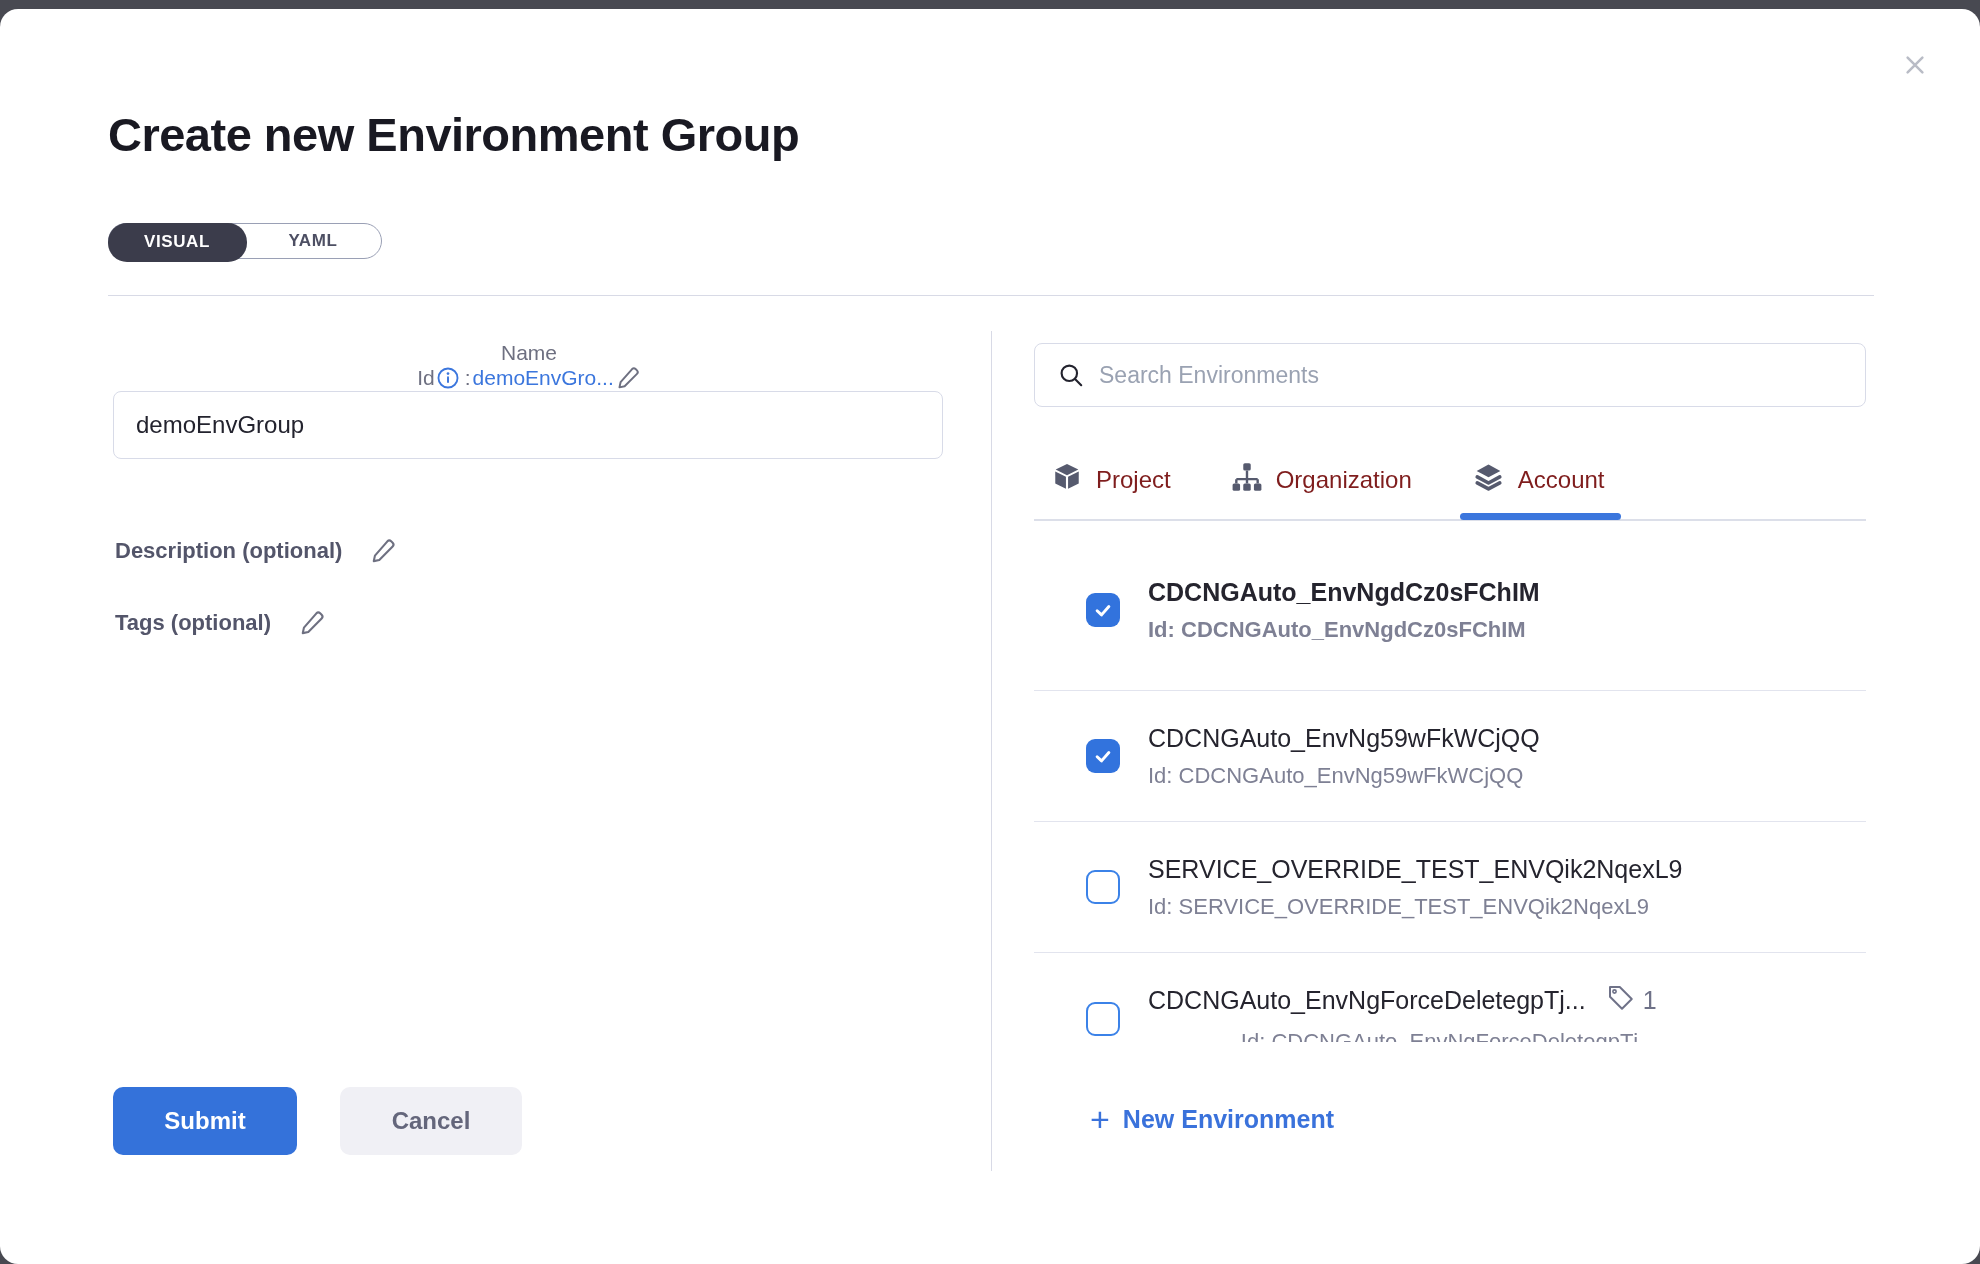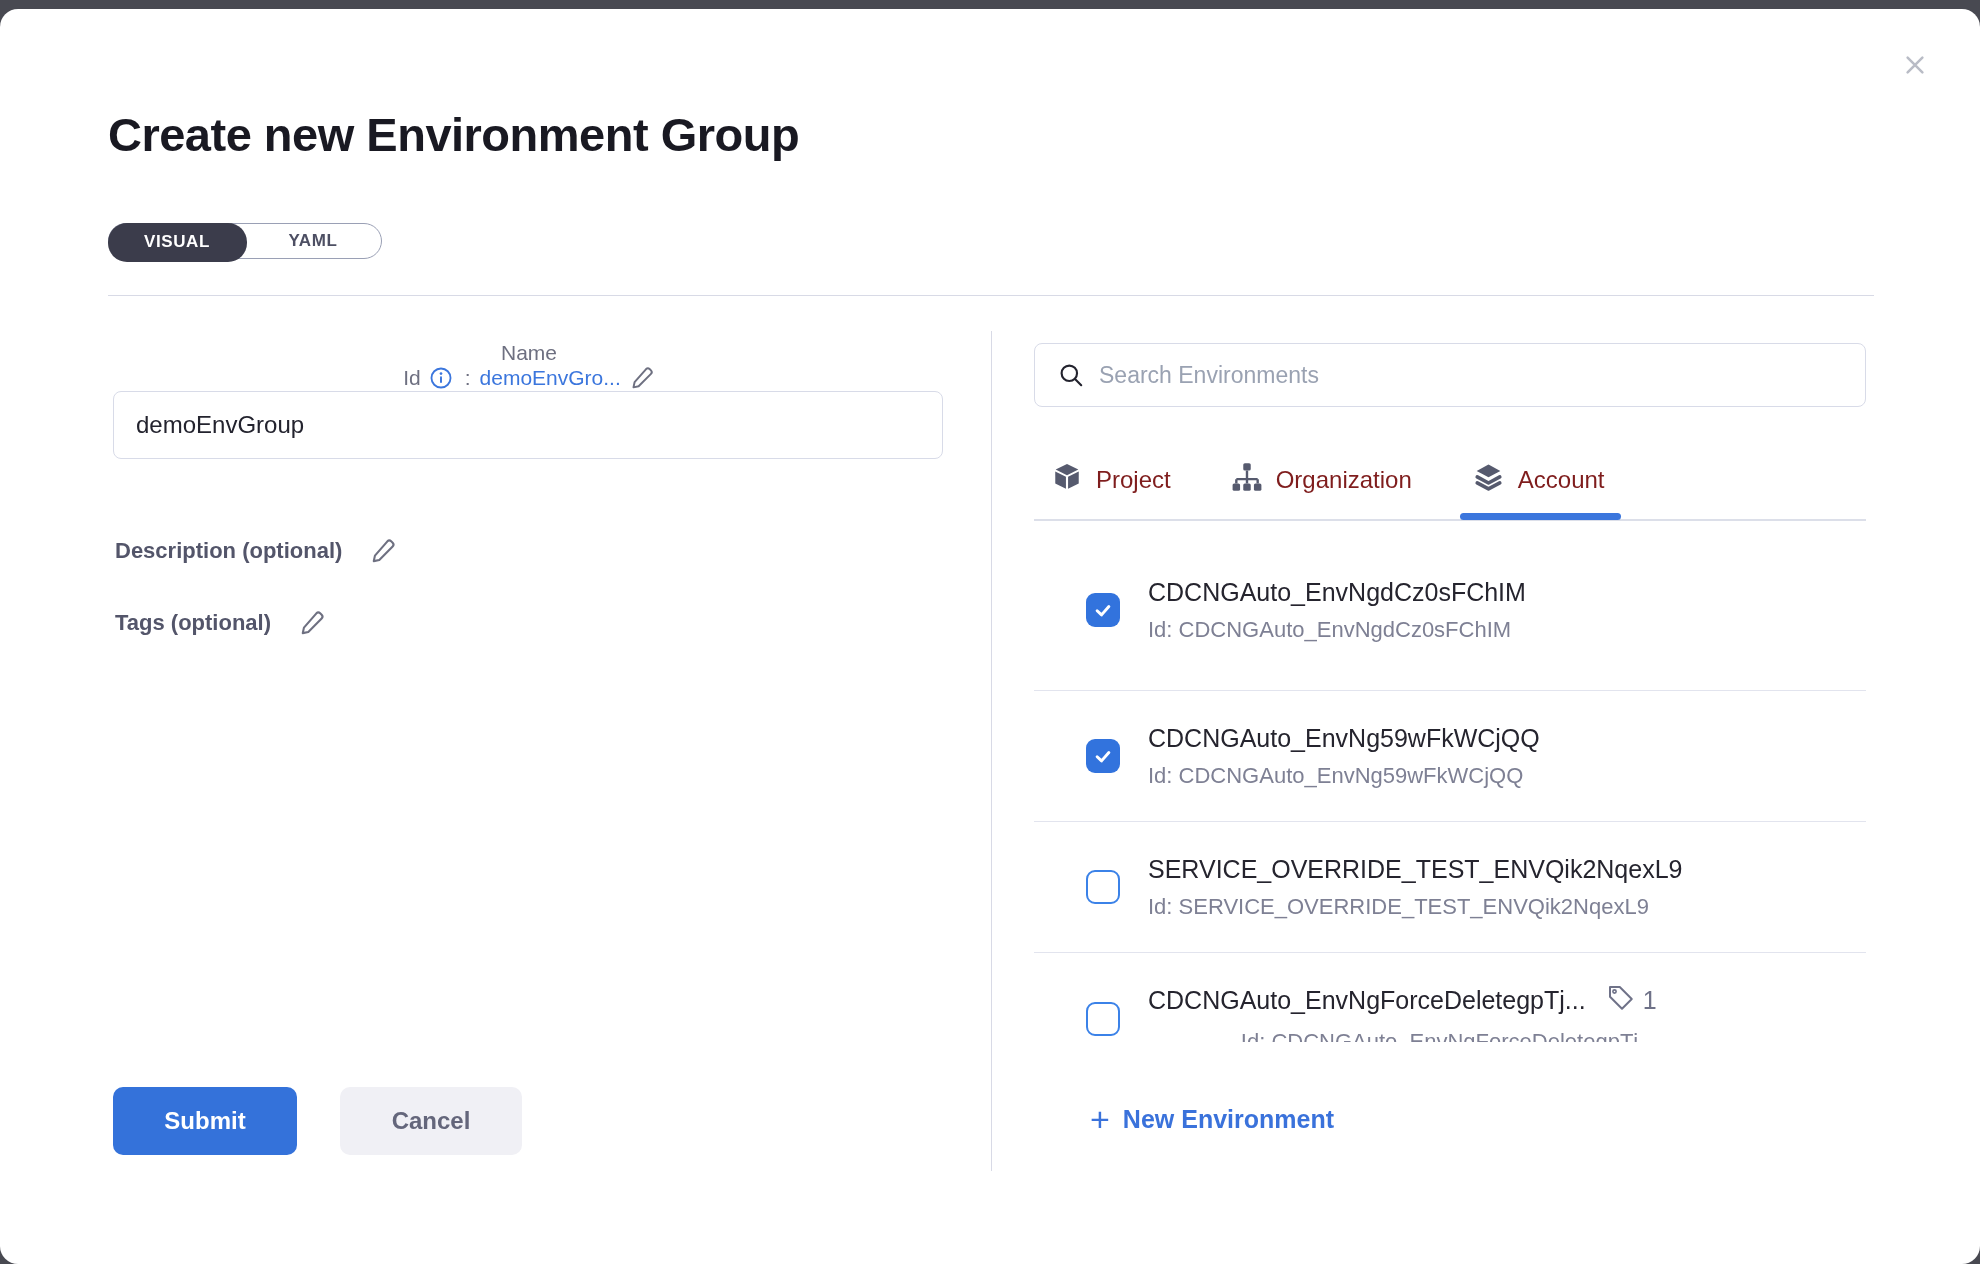--- a/index.html
+++ b/index.html
@@ -21,21 +21,21 @@
   .mode-toggle { position:absolute; left:108px; top:214px; width:274px; height:36px; border:1.5px solid #9aa0b5; border-radius:18px; background:#fff; display:flex; }
   .mode-seg { flex:1; display:flex; align-items:center; justify-content:center; font-size:17px; font-weight:700; letter-spacing:0.6px; color:#4d4f63; cursor:pointer; }
   .mode-seg.selected { position:absolute; left:-1.5px; top:-1.5px; width:139px; height:39px; background:#3b3c4b; color:#ffffff; border-radius:19px; }
   .mode-seg.yaml { position:absolute; right:0; top:0; width:136px; height:33px; }
   
   .hdivider { position:absolute; left:108px; top:286px; width:1766px; height:1px; background:#d8dae6; }
   .vdivider { position:absolute; left:991px; top:322px; width:1px; height:840px; background:#d8dae6; }
   
   .name-row { position:absolute; left:115px; top:332px; width:828px; display:flex; align-items:center; justify-content:space-between;flex-direction:column; }
   .name-label { font-size:21px; color:#6e7081; }
-  .id-group { display:flex; align-items:center; gap:9px; }
+  .id-group { display:flex; align-items:center; gap:2px; }
   .id-label { font-size:21px; color:#6e7081; }
   .id-colon { font-size:21px; color:#6e7081; margin-left:4px; }
   .id-value { font-size:21px; color:#3b76dd; cursor:pointer; }
   .icon-btn { display:flex; align-items:center; cursor:pointer; }
   .name-input { position:absolute; left:113px; top:382px; width:830px; height:68px; border:1px solid #d8dbe8; border-radius:8px; font-size:24px; color:#23232e; padding:0 22px; font-family:"Liberation Sans","DejaVu Sans",sans-serif; outline:none; background:#fff; }
   .opt-row { position:absolute; left:115px; display:flex; align-items:center; gap:28px; }
   .opt-row.desc { top:528px; }
   .opt-row.tags { top:600px; }
   .opt-label { font-size:22px; font-weight:700; color:#53556a; }
   
@@ -46,21 +46,21 @@
   .search-box { position:absolute; left:1034px; top:334px; width:832px; height:64px; border:1px solid #d8dbe8; border-radius:8px; background:#fff; }
   .search-box svg { position:absolute; left:22px; top:17px; }
   .search-input { position:absolute; left:64px; top:1px; width:750px; height:60px; border:none; outline:none; font-size:23px; color:#23232e; font-family:"Liberation Sans","DejaVu Sans",sans-serif; }
   .search-input::placeholder { color:#9aa2b2; }
   .scope-tabs { position:absolute; left:1034px; top:432px; width:832px; height:80px; display:flex; align-items:center; gap:60px; padding-left:17px; border-bottom:2px solid #dcdfe9; }
   .tab { display:flex; align-items:center; gap:13px; font-size:24px; color:#7f1d1d; cursor:pointer; position:relative; }
   .tab.active::after { content:''; position:absolute; left:-12px; right:-16px; bottom:-20px; height:7px; border-radius:4px; background:#3b76dd; }
   
   .env-list { position:absolute; left:1034px; top:521px; width:832px; height:512px; overflow:hidden; }
   .env-row { height:131px; display:flex; align-items:center; padding-left:52px; border-bottom:1px solid #e2e4ee; }
-  .env-row:first-child { height:161px; }
+  .env-row:first-child { height:161px;font-weight:bold; }
   .env-row:last-child { border-bottom:none;text-align:right; }
   .checkbox { width:34px; height:34px; border-radius:9px; flex:0 0 auto; display:flex; align-items:center; justify-content:center; cursor:pointer; }
   .checkbox.checked { background:#3273dd; }
   .checkbox.unchecked { background:#fff; border:2.5px solid #3b82e8; }
   .env-text { margin-left:28px; display:flex; flex-direction:column; gap:10px; }
   .env-title-row { display:flex; align-items:center; }
   .env-title { font-size:25px; color:#25242e; }
   .env-id { font-size:22px; color:#7e8094; }
   .tag-badge { display:flex; align-items:center; gap:7px; margin-left:20px; color:#6f7288; font-size:25px; }
   

